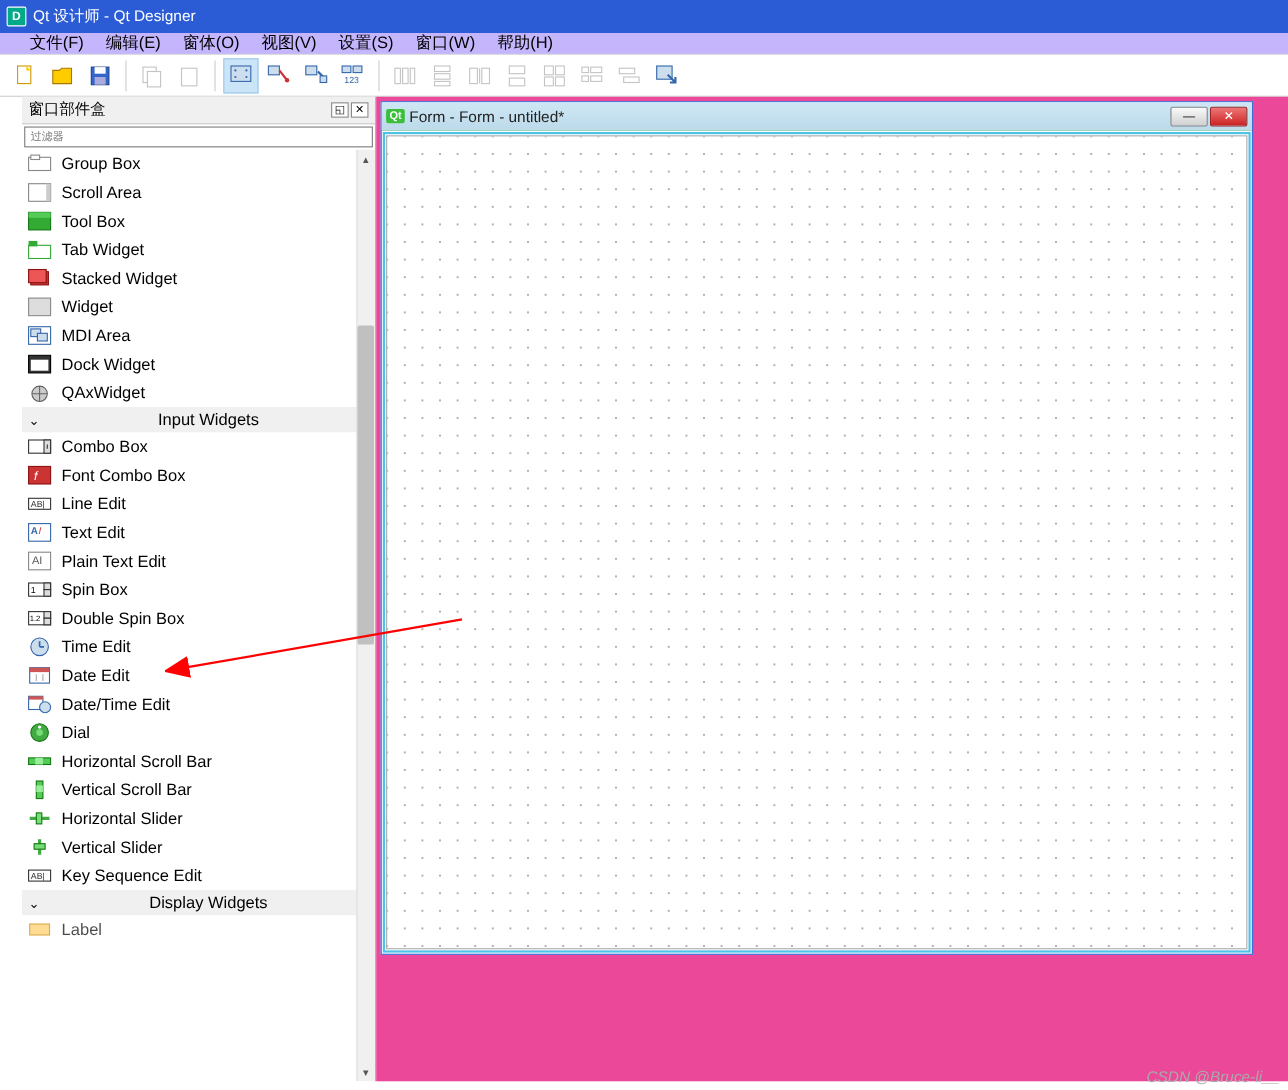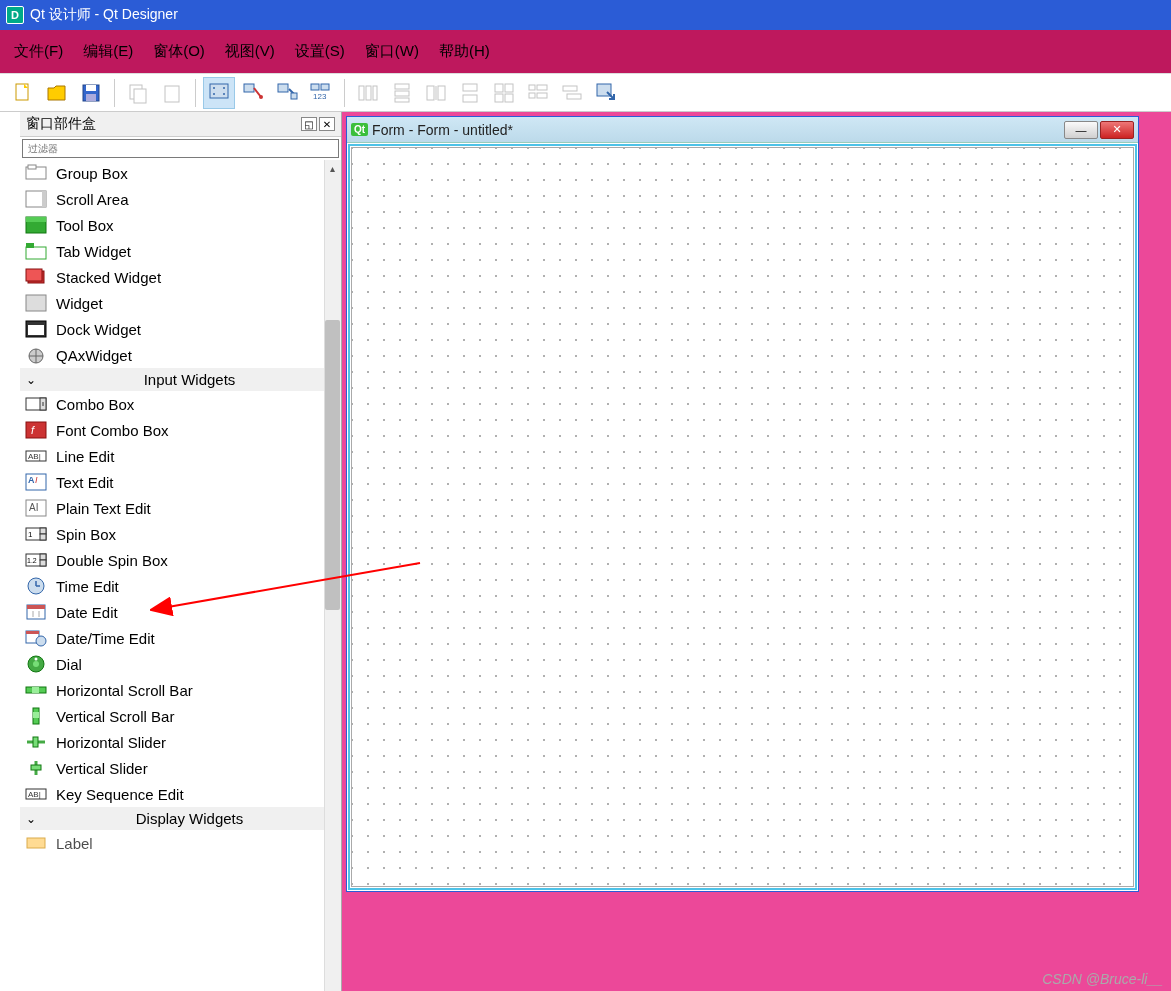--- a/index.html
+++ b/index.html
@@ -3,21 +3,21 @@
   <meta charset="utf-8">
   <style>
     * { margin: 0; padding: 0; box-sizing: border-box; font-family: "Microsoft YaHei", "Segoe UI", sans-serif; }
     body { background: #fff; width: 1171px; height: 991px; overflow: hidden; position: relative; }
     
     
     .titlebar { background: #2b5cd6; color: #fff; height: 30px; display: flex; align-items: center; padding: 0 6px; font-size: 14px; }
     .titlebar .app-icon { width: 18px; height: 18px; background: #0a8; border: 1px solid #fff; display: flex; align-items: center; justify-content: center; font-size: 11px; font-weight: bold; color:#fff; margin-right:6px; border-radius:2px;}
     
     
-    .menubar { background: #be185d; height: 44px; display: flex; align-items: center; padding: 0 4px; border-bottom: 1px solid #ddd; font-size: 15px; }
+    .menubar { background: #c4b5fd; height: 20px; display: flex; align-items: center; padding: 0 17px; border-bottom: 1px solid #ddd; font-size: 15px; }
     .menubar .menu-item { padding: 3px 10px; cursor: default; }
     
     
     .toolbar { background: #fff; height: 38px; display: flex; align-items: center; padding: 2px 6px; border-bottom: 1px solid #ccc; }
     .tool-btn { width: 32px; height: 32px; margin: 0 1px; display: flex; align-items: center; justify-content: center; border: 1px solid transparent; }
     .tool-btn.checked { background:#cce4f7; border:1px solid #99c9e8;}
     .tool-sep { width: 1px; height: 28px; background: #ccc; margin: 0 6px; }
     .tool-icon { width: 24px; height: 24px; }
     
     
@@ -268,20 +268,30 @@
             <span class="w-icon">
               <svg width="24" height="18" viewBox="0 0 22 18">
                 <rect x="1" y="1" width="20" height="16" fill="#ddd" stroke="#888"></rect>
               </svg>
             </span>
             <span>Widget</span>
           </div>
           <div class="w-item">
             <span class="w-icon">
               <svg width="24" height="18" viewBox="0 0 22 18">
+                <rect x="1" y="1" width="20" height="16" fill="#fff" stroke="#36a"></rect>
+                <rect x="3" y="3" width="9" height="7" fill="#cde" stroke="#36a"></rect>
+                <rect x="9" y="7" width="9" height="7" fill="#cde" stroke="#36a"></rect>
+              </svg>
+            </span>
+            <span>MDI Area</span>
+          </div>
+          <div class="w-item">
+            <span class="w-icon">
+              <svg width="24" height="18" viewBox="0 0 22 18">
                 <rect x="1" y="1" width="20" height="16" fill="#333" stroke="#000"></rect>
                 <rect x="3" y="5" width="16" height="10" fill="#fff"></rect>
               </svg>
             </span>
             <span>Dock Widget</span>
           </div>
           <div class="w-item">
             <span class="w-icon">
               <svg width="24" height="18" viewBox="0 0 22 18">
                 <circle cx="11" cy="10" r="7" fill="#ccc" stroke="#666"></circle>

